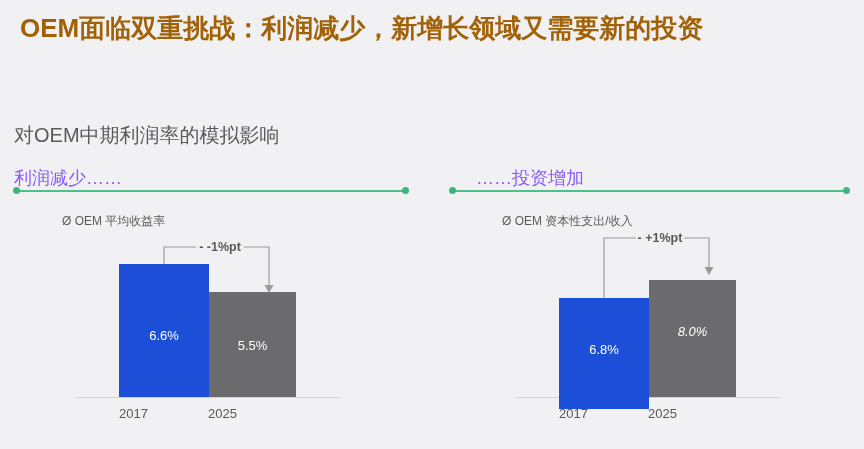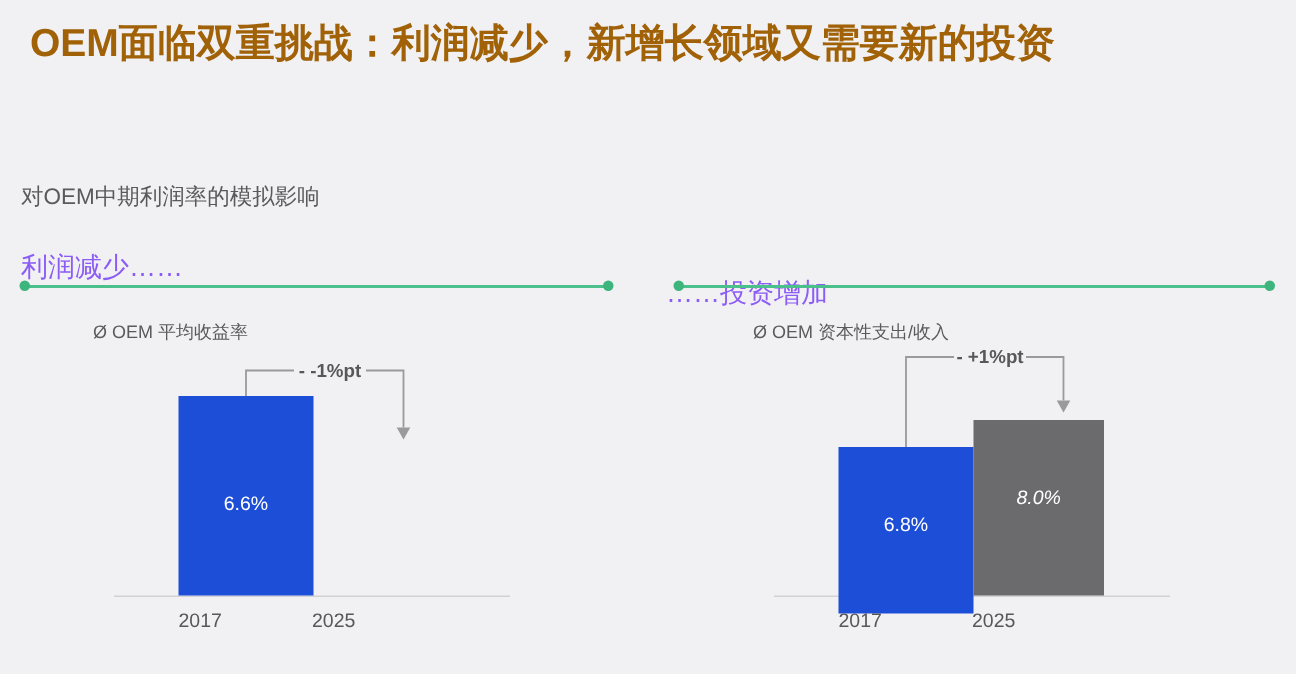--- a/index.html
+++ b/index.html
@@ -27,34 +27,34 @@
     font-weight: 700;
     color: #a16207;
     letter-spacing: 0px;
   }
 
   
   #slide-subtitle {
     position: absolute;
     left: 14px;
     top: 122px;
-    font-size: 15px;
+    font-size: 20px;
     font-weight: 400;
     color: #5a5a5e;
   }
 
   
   .section-head {
     position: absolute;
     font-size: 18px;
     color: #8b5cf6;
     white-space: nowrap;
   }
   #section-label-left  { left: 14px;  top: 166px; }
-  #section-label-right { left: 444px; top: 166px; margin-top: 17px; }
+  #section-label-right { left: 476px; top: 166px; }
 
   .rule {
     position: absolute;
     height: 2px;
     background: #4cc08a;
     top: 190px;
   }
   #rule-left  { left: 16px;  width: 389px; }
   #rule-right { left: 452px; width: 394px; }
 
@@ -173,20 +173,23 @@
   <div class="chart-title">Ø OEM 平均收益率</div>
 
   <div class="plot">
 
     <div class="axis-line"></div>
 
     <div class="bar green" style="left:89px; top:59px; width:90px; height:133px;">
       <div class="bar-value" style="top:64px;">6.6%</div>
     </div>
 
+    <div class="bar gray" style="left:179px; top:87px; width:87px; height:105px;">
+      <div class="bar-value" style="top:46px;">5.5%</div>
+    </div>
 
     <svg class="delta-anno" viewBox="0 0 400 230">
       <path d="M 134 59 L 134 42 L 166 42" fill="none" stroke="#9a9a9e" stroke-width="1.2"></path>
       <path d="M 214 42 L 239 42 L 239 80" fill="none" stroke="#9a9a9e" stroke-width="1.2"></path>
       <path d="M 234.5 80 L 239 88 L 243.5 80 Z" fill="#9a9a9e"></path>
     </svg>
     <div class="delta-label" style="left:146px; top:35px; width:88px;">-  -1%pt</div>
 
     <div class="tick-label" style="left:89px;">2017</div>
     <div class="tick-label" style="left:178px;">2025</div>

